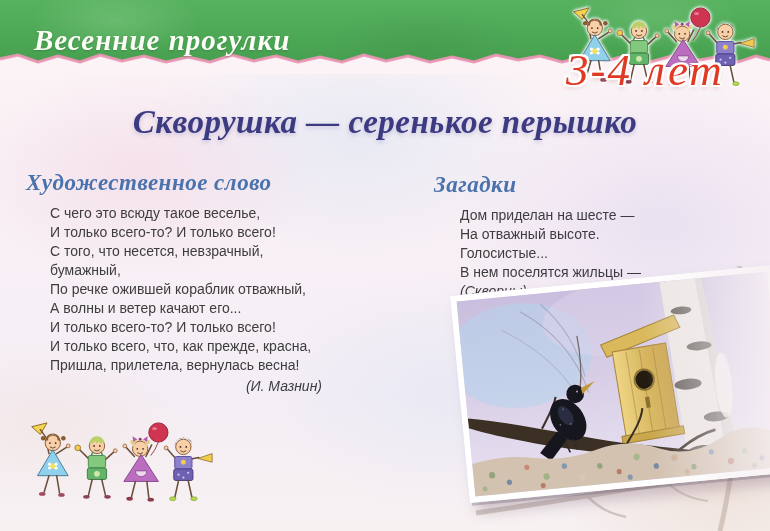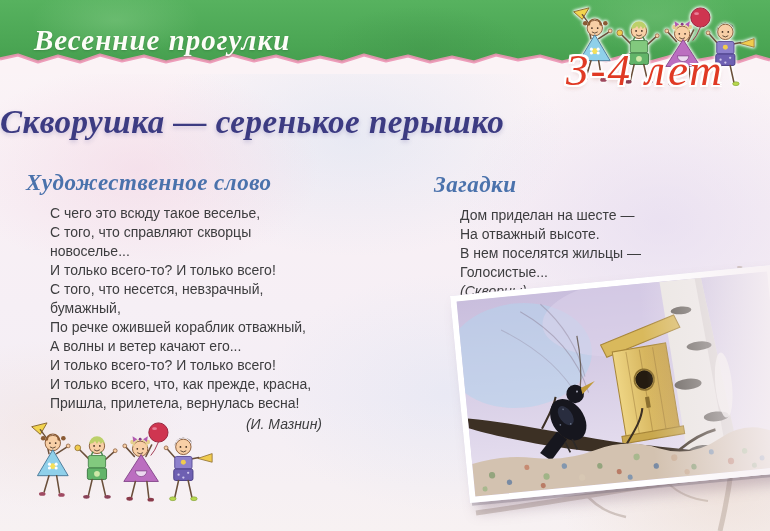--- a/index.html
+++ b/index.html
@@ -38,21 +38,21 @@
   .kids-bottom{position:absolute;left:22px;top:420px;width:196px;height:96px;z-index:4;}
   .age{
     position:absolute;left:566px;top:48px;z-index:6;
     font-family:"Liberation Serif",serif;font-style:italic;font-weight:normal;
     font-size:45px;color:#e03a24;letter-spacing:2px;line-height:1;
     text-shadow:-2px -2px 0 #fff,2px -2px 0 #fff,-2px 2px 0 #fff,2px 2px 0 #fff,
                  0 -2px 0 #fff,0 2px 0 #fff,-2px 0 0 #fff,2px 0 0 #fff,0 3px 4px rgba(150,60,40,.25);
   }
   
   .page-title{
-    position:absolute;left:0;top:104px;width:770px;text-align:left;z-index:2;
+    position:absolute;left:0;top:104px;width:770px;text-align:center;z-index:2;
     font-family:"Liberation Serif",serif;font-style:italic;font-weight:bold;
     font-size:33px;color:#3c3b82;letter-spacing:.5px;
     text-shadow:0 2px 4px rgba(80,75,150,.25);
   }
   
   .col{position:absolute;z-index:2;}
   .col-left{left:26px;top:170px;width:302px;}
   .col-right{left:434px;top:172px;width:300px;}
   .sec-heading{
     font-family:"Liberation Serif",serif;font-style:italic;font-weight:bold;
@@ -294,39 +294,38 @@
     <use href="#kids"></use>
   </svg>
   <div class="age">3-4 лет</div>
 
   <div class="page-title">Скворушка — серенькое перышко</div>
 
   <div class="col col-left">
     <div class="sec-heading">Художественное слово</div>
     <div class="poem">
       <div class="txt-line">С чего это всюду такое веселье,</div>
-      <div class="txt-line">С того, что справляют скворцы новоселье...</div>
       <div class="txt-line">И только всего-то? И только всего!</div>
       <div class="txt-line">С того, что несется, невзрачный, бумажный,</div>
       <div class="txt-line">По речке ожившей кораблик отважный,</div>
       <div class="txt-line">А волны и ветер качают его...</div>
       <div class="txt-line">И только всего-то? И только всего!</div>
       <div class="txt-line">И только всего, что, как прежде, красна,</div>
       <div class="txt-line">Пришла, прилетела, вернулась весна!</div>
       <div class="attribution">(И. Мазнин)</div>
     </div>
   </div>
 
   <div class="col col-right">
     <div class="sec-heading">Загадки</div>
     <div class="riddle">
       <div class="txt-line">Дом приделан на шесте —</div>
       <div class="txt-line">На отважный высоте.</div>
+      <div class="txt-line">Голосистые...</div>
       <div class="txt-line">В нем поселятся жильцы —</div>
-      <div class="txt-line">Голосистые...</div>
       <div class="answer">(Скворцы)</div>
     </div>
   </div>
 
   <svg class="kids-bottom" viewBox="0 0 200 100">
     <use href="#kids"></use>
   </svg>
 
 </div>
 

